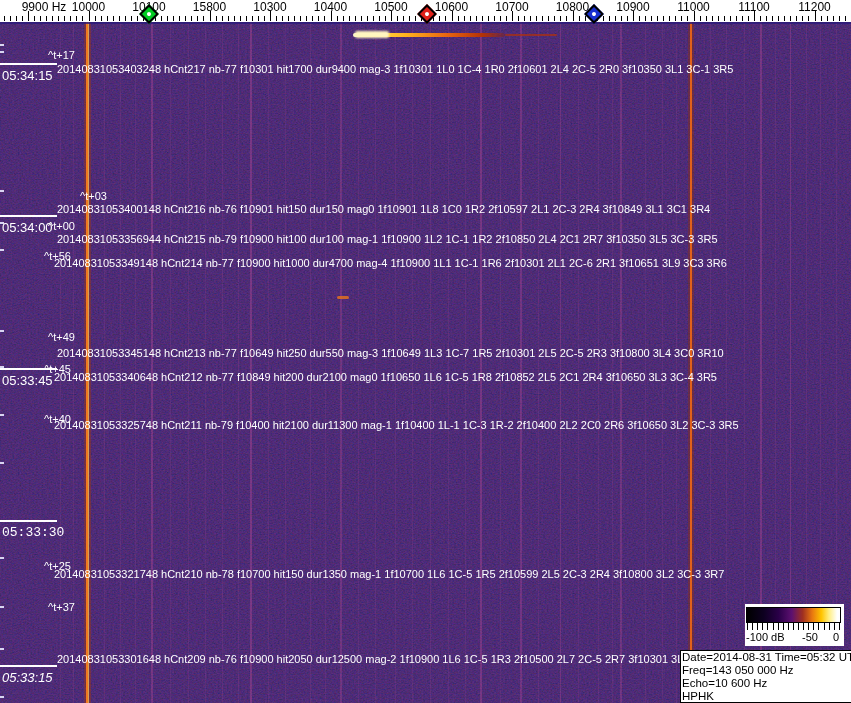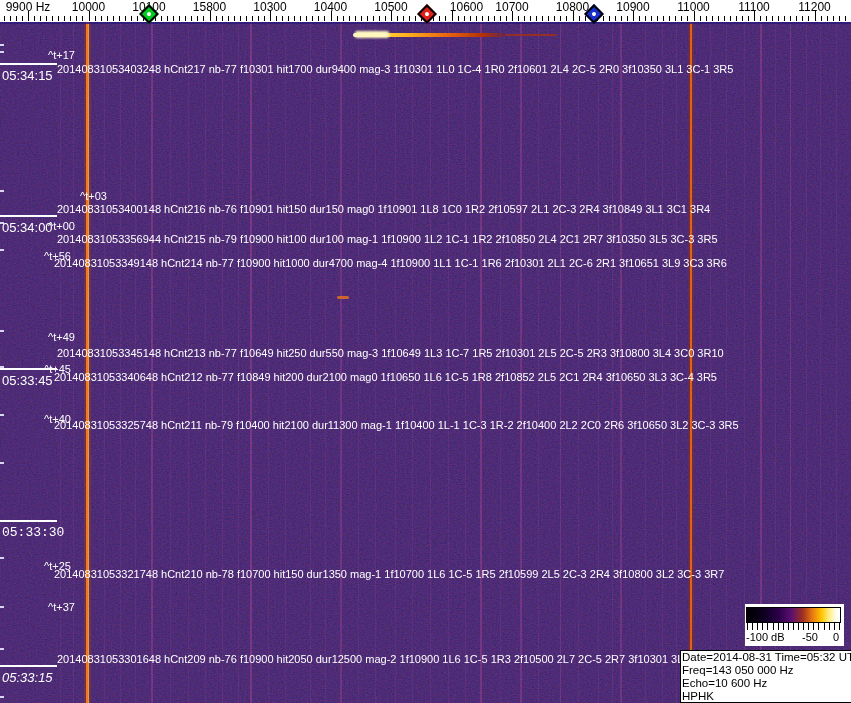--- a/index.html
+++ b/index.html
@@ -294,28 +294,28 @@
       <div class="tick minor" style="left: 790.3px;"></div>
       <div class="tick minor" style="left: 796.4px;"></div>
       <div class="tick minor" style="left: 802.4px;"></div>
       <div class="tick minor" style="left: 808.4px;"></div>
       <div class="tick major" style="left: 814.5px;"></div>
       <div class="tick minor" style="left: 820.5px;"></div>
       <div class="tick minor" style="left: 826.6px;"></div>
       <div class="tick minor" style="left: 832.6px;"></div>
       <div class="tick minor" style="left: 838.7px;"></div>
       <div class="tick minor" style="left: 844.8px;"></div>
-      <div class="flabel" style="left: 28px;">9900 Hz</div>
+      <div class="flabel" style="left: 44px;">9900 Hz</div>
       <div class="flabel" style="left: 88.5px;">10000</div>
       <div class="flabel" style="left: 149px;">10100</div>
       <div class="flabel" style="left: 209.5px;">15800</div>
       <div class="flabel" style="left: 270px; text-align: right;">10300</div>
       <div class="flabel" style="left: 330.5px;">10400</div>
       <div class="flabel" style="left: 391px;">10500</div>
-      <div class="flabel" style="left: 451.5px; margin-left: 15px;">10600</div>
+      <div class="flabel" style="left: 451.5px;">10600</div>
       <div class="flabel" style="left: 512px;">10700</div>
       <div class="flabel" style="left: 572.5px;">10800</div>
       <div class="flabel" style="left: 633px;">10900</div>
       <div class="flabel" style="left: 693.5px;">11000</div>
       <div class="flabel" style="left: 754px;">11100</div>
       <div class="flabel" style="left: 814.5px;">11200</div>
       <div class="diamond" style="left: 142px; background: rgb(0, 204, 34);">
         <div class="ddot"></div>
       </div>
       <div class="diamond" style="left: 420.3px; background: rgb(224, 32, 24);">

